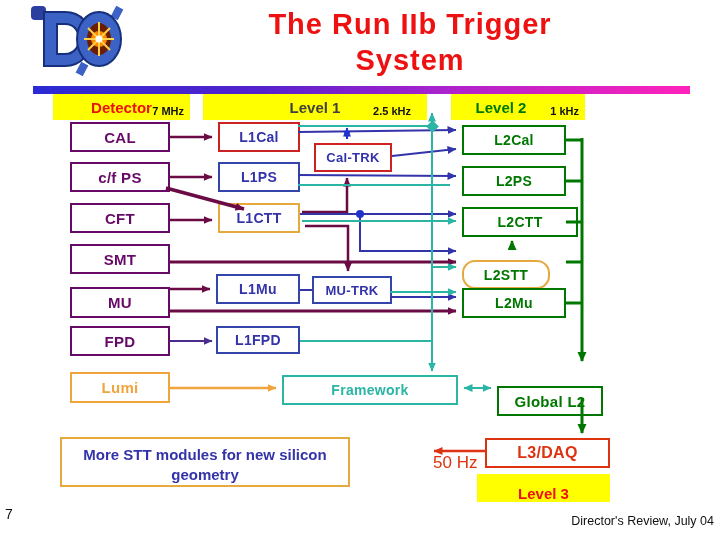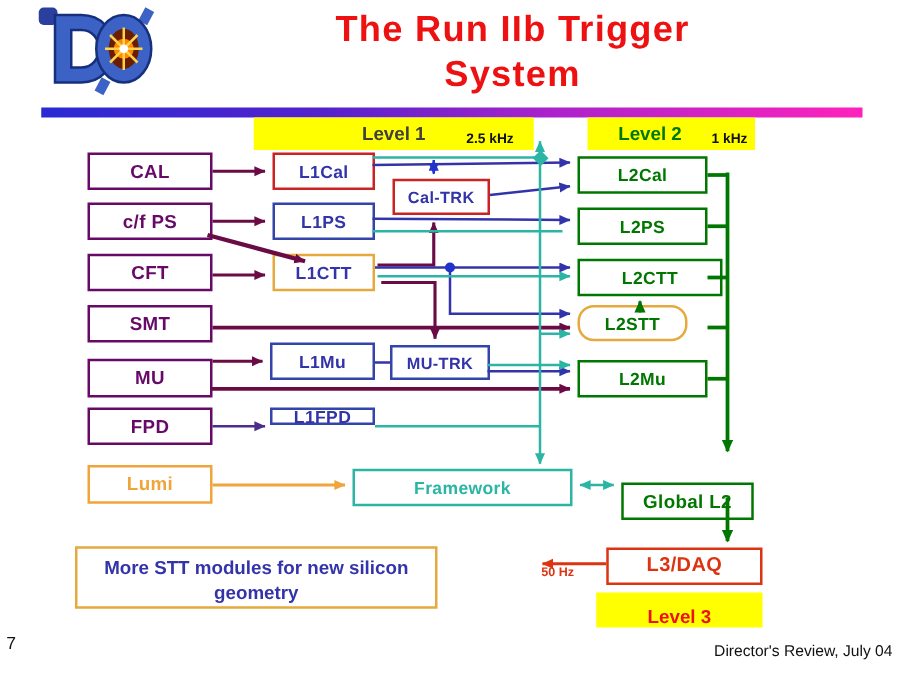--- a/index.html
+++ b/index.html
@@ -26,21 +26,21 @@
   #grad-bar{position:absolute;left:33px;top:86px;width:657px;height:8px;
             background:linear-gradient(90deg,#2a2ad4 0%,#5522cc 35%,#aa22cc 62%,#ff22bb 100%);}
   #note{position:absolute;left:60px;top:437px;width:290px;height:50px;box-sizing:border-box;
         border:2px solid var(--goldb);background:#fff;color:var(--navy);
         display:flex;align-items:flex-end;justify-content:center;text-align:center;
         font-weight:bold;font-size:15px;line-height:20px;padding:0 10px;}
   #lvl3{position:absolute;left:477px;top:474px;width:133px;height:28px;background:var(--yellow);
         color:var(--titlered);display:flex;align-items:flex-end;justify-content:center;
         font-weight:bold;font-size:15px;}
   #rate50{position:absolute;left:404px;top:453px;color:var(--orangered);
-          font-weight:bold;font-size:10px;padding-left:29px;}
+          font-weight:normal;font-size:17px;padding-left:29px;}
   #pagenum{position:absolute;left:5px;top:506px;color:#111;font-size:14px;}
   #credit{position:absolute;left:500px;top:514px;width:214px;text-align:right;
           color:#111;font-size:12.5px;}
   #wires{position:absolute;left:0;top:0;pointer-events:none;}
   #logo{position:absolute;left:30px;top:2px;}
 </style>
 </head>
 <body>
 
 <div id="slide">
@@ -63,25 +63,29 @@
     <circle cx="69" cy="37" r="3.5" fill="#ffffff"></circle>
   </svg>
 
   <div id="title">
     <div>The Run IIb Trigger</div>
     <div>System</div>
   </div>
 
   <div id="grad-bar"></div>
 
+  <div class="hdr" style="left:53px;top:94px;width:137px;height:26px;color:var(--titlered);">
+    <span>Detector</span>
+    <span class="rate">7 MHz</span>
+  </div>
   <div class="hdr" style="left:203px;top:94px;width:224px;height:26px;color:var(--graytext);">
     <span>Level 1</span>
     <span class="rate" style="right:16px;">2.5 kHz</span>
   </div>
-  <div class="hdr" style="left:470px;top:94px;width:134px;height:26px;color:var(--green);">
+  <div class="hdr" style="left:451px;top:94px;width:134px;height:26px;color:var(--green);">
     <span style="margin-right:34px;">Level 2</span>
     <span class="rate">1  kHz</span>
   </div>
 
   <div class="bx c-purple" style="left:70px;top:122px;width:100px;height:30px;">
       <span>CAL</span>
     </div>
   <div class="bx c-purple" style="left:70px;top:162px;width:100px;height:30px;">
       <span>c/f PS</span>
     </div>
@@ -106,21 +110,21 @@
     </div>
   <div class="bx c-blueb" style="left:218px;top:162px;width:82px;height:30px;">
       <span>L1PS</span>
     </div>
   <div class="bx c-goldb" style="left:218px;top:203px;width:82px;height:30px;">
       <span>L1CTT</span>
     </div>
   <div class="bx c-blueb" style="left:216px;top:274px;width:84px;height:30px;">
       <span>L1Mu</span>
     </div>
-  <div class="bx c-blueb" style="left:216px;top:326px;width:84px;height:14px;">
+  <div class="bx c-blueb" style="left:216px;top:326px;width:84px;height:28px;">
       <span>L1FPD</span>
     </div>
   <div class="bx c-redb sm" style="left:314px;top:143px;width:78px;height:29px;">
       <span>Cal-TRK</span>
     </div>
   <div class="bx c-blueb sm" style="left:312px;top:276px;width:80px;height:28px;">
       <span>MU-TRK</span>
     </div>
   <div class="bx c-teal" style="left:282px;top:375px;width:176px;height:30px;">
       <span>Framework</span>
@@ -128,21 +132,21 @@
 
   <div class="bx c-green" style="left:462px;top:125px;width:104px;height:30px;">
       <span>L2Cal</span>
     </div>
   <div class="bx c-green" style="left:462px;top:166px;width:104px;height:30px;">
       <span>L2PS</span>
     </div>
   <div class="bx c-green" style="left:462px;top:207px;width:116px;height:30px;">
       <span>L2CTT</span>
     </div>
-  <div class="bx c-goldgreen" style="left:462px;top:244px;width:88px;height:29px;border-radius:13px;">
+  <div class="bx c-goldgreen" style="left:462px;top:260px;width:88px;height:29px;border-radius:13px;">
       <span>L2STT</span>
     </div>
   <div class="bx c-green" style="left:462px;top:288px;width:104px;height:30px;">
       <span>L2Mu</span>
     </div>
   <div class="bx c-green" style="left:497px;top:386px;width:106px;height:30px;font-size:15px;">
       <span>Global L2</span>
     </div>
 
   <div class="bx c-orangered" style="left:485px;top:438px;width:125px;height:30px;">

